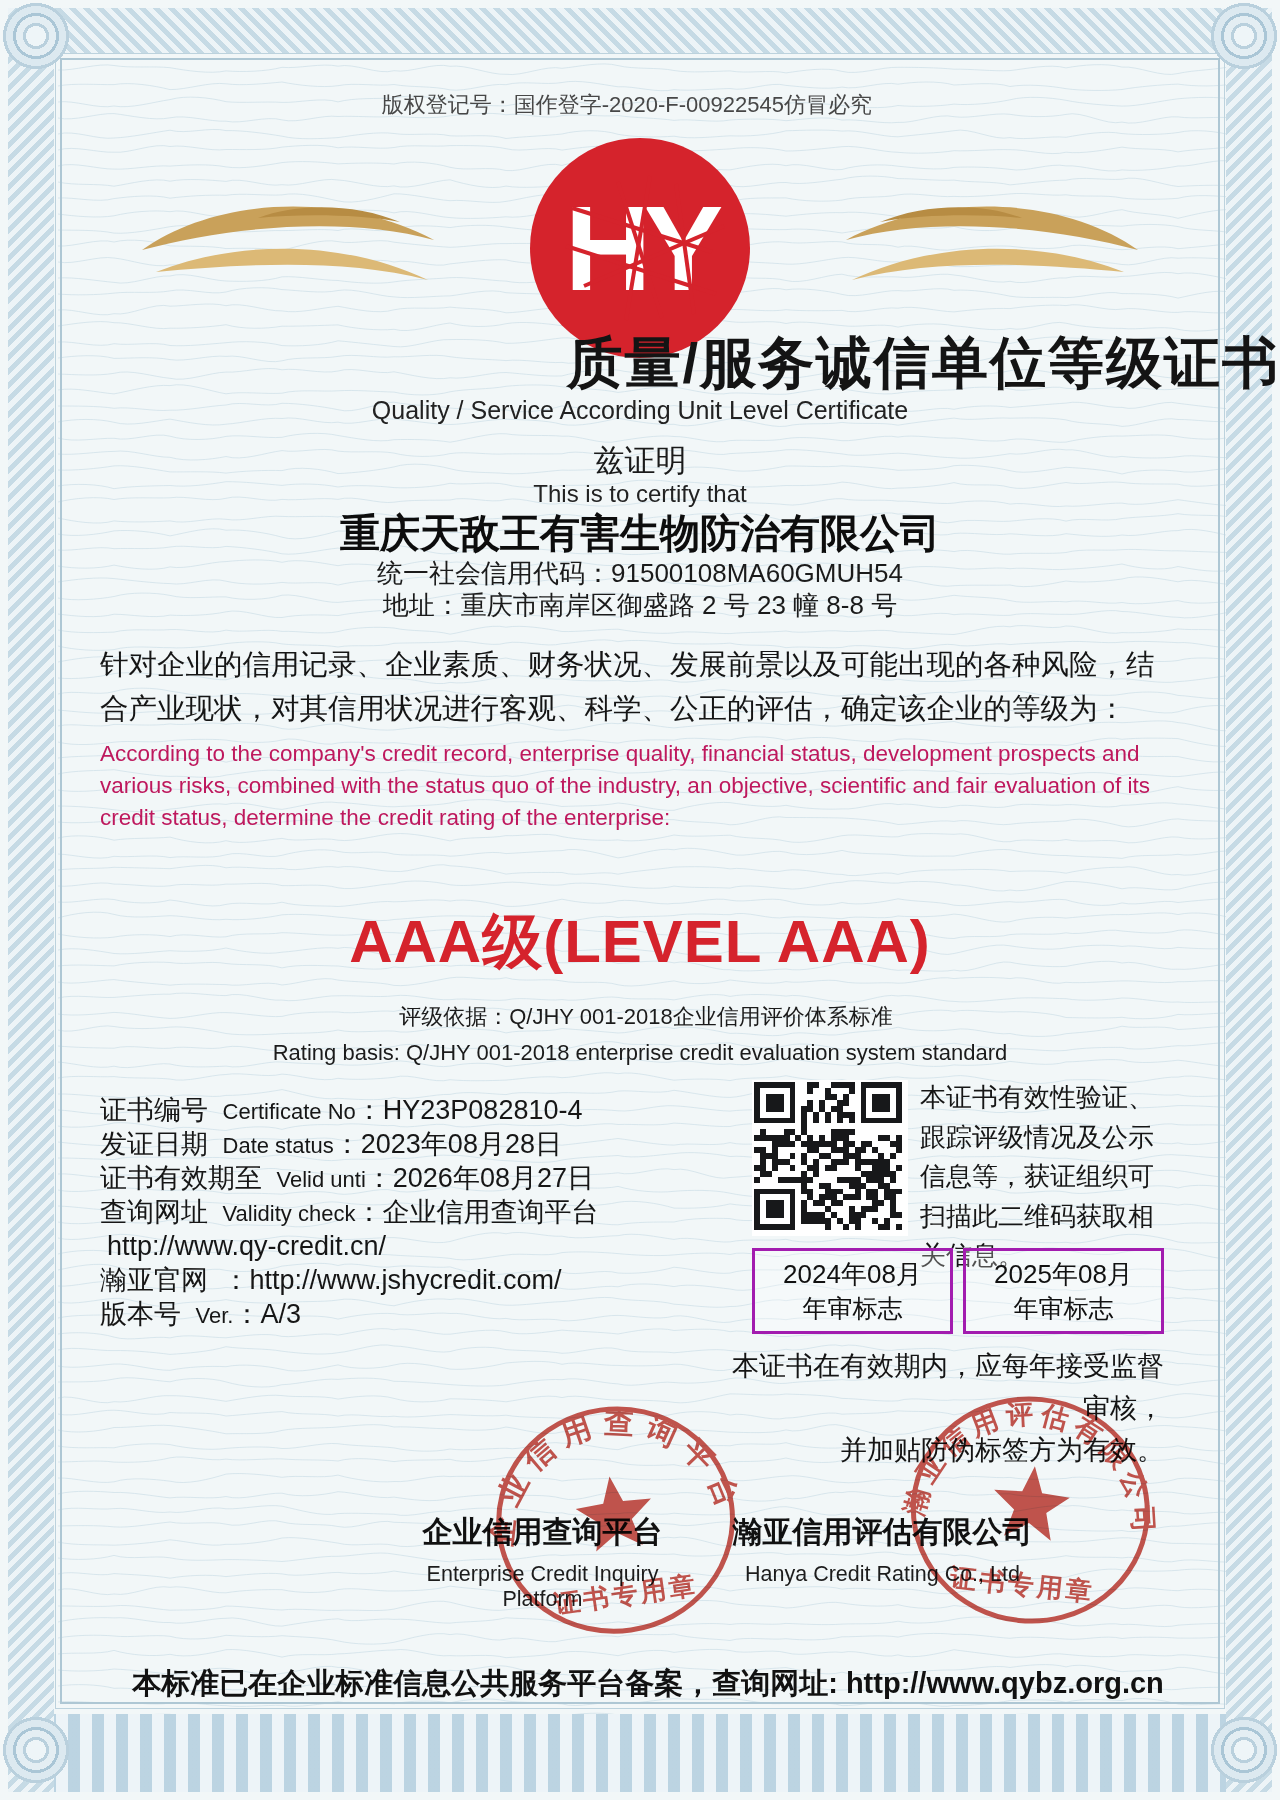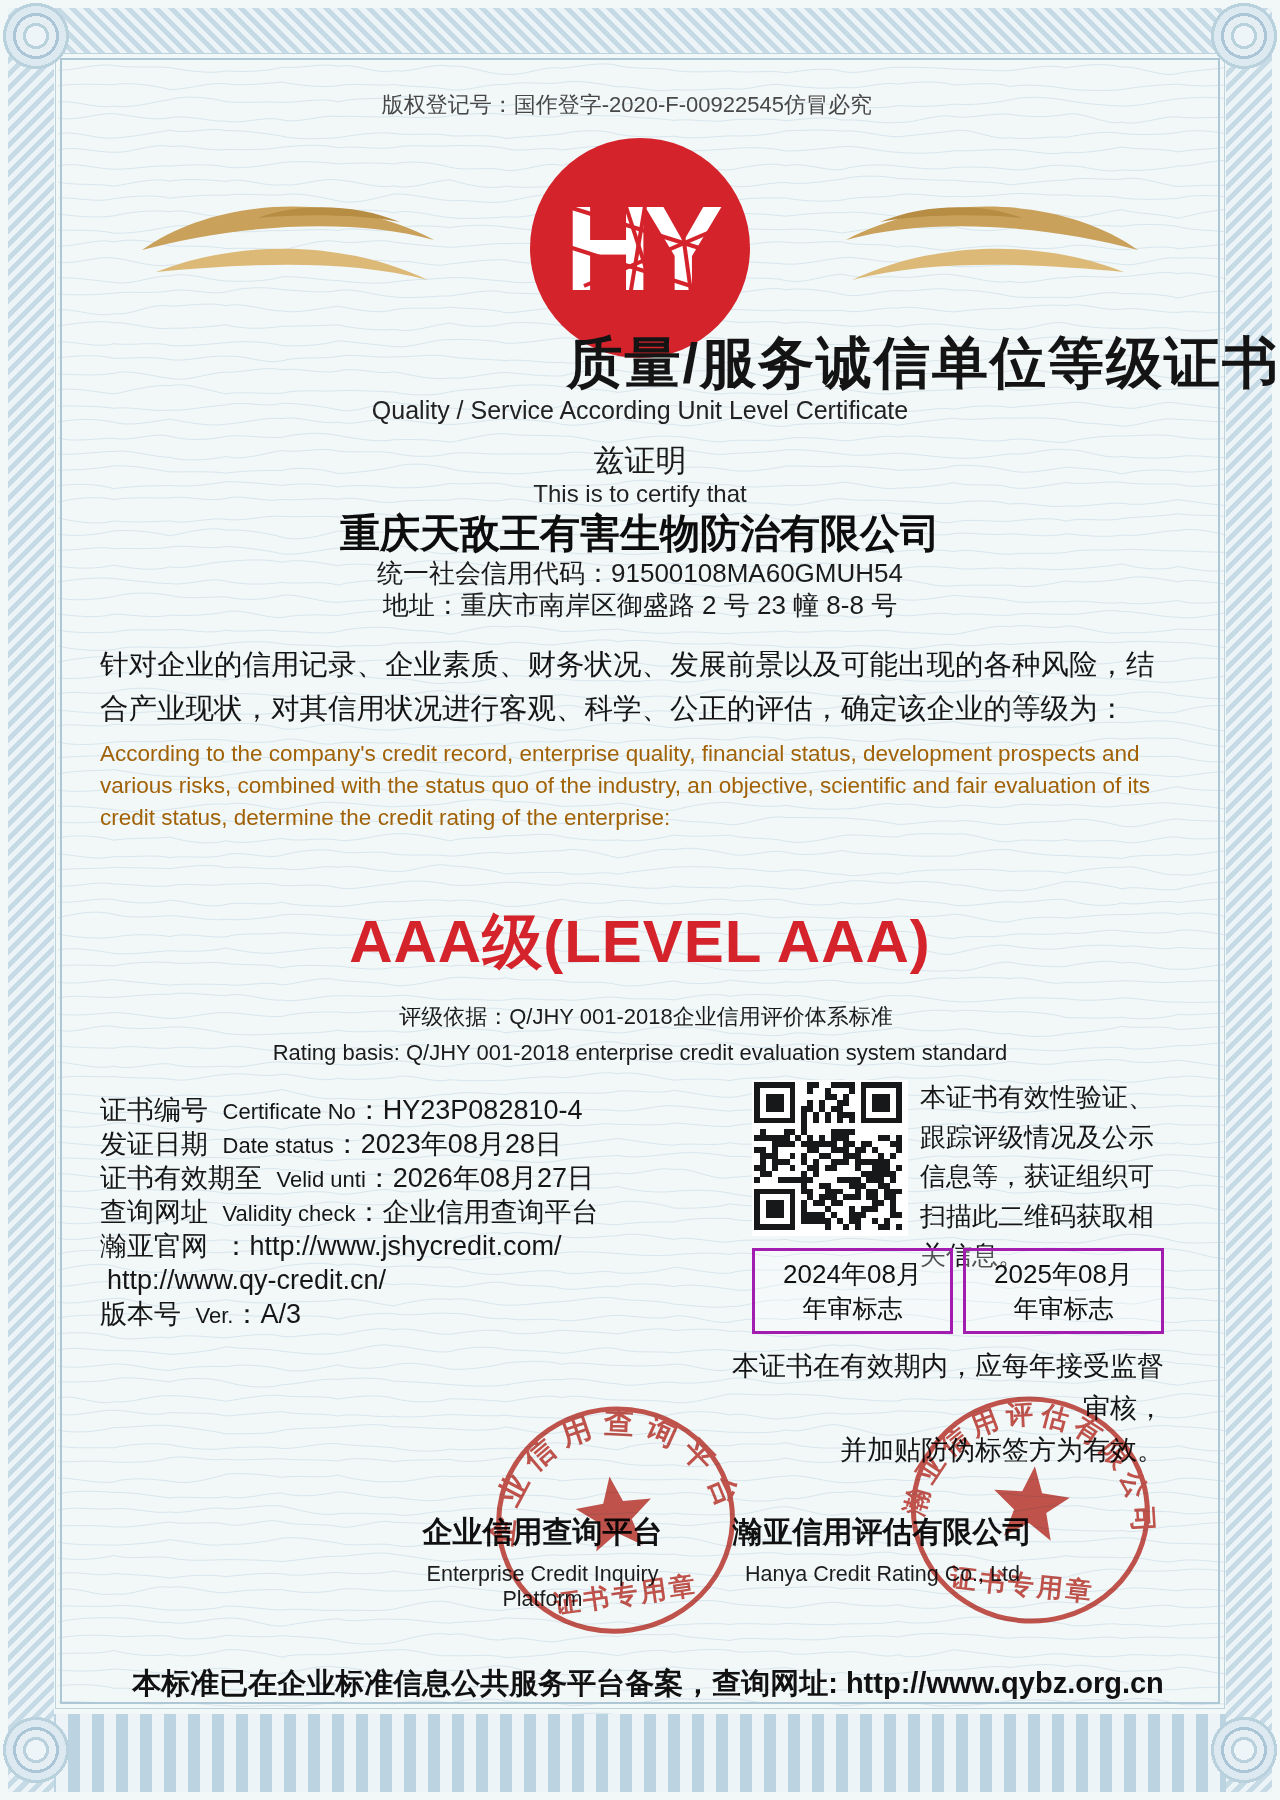--- a/index.html
+++ b/index.html
@@ -38,21 +38,21 @@
   .subtitle{position:absolute;top:396px;left:0;right:0;z-index:2;text-align:center;font-size:25px;color:#222;}
   .certify-zh{position:absolute;top:440px;left:0;right:0;z-index:2;text-align:center;font-size:31px;color:#1a1a1a;}
   .certify-en{position:absolute;top:480px;left:0;right:0;z-index:2;text-align:center;font-size:24px;color:#222;}
   .company{position:absolute;top:506px;left:0;right:0;z-index:2;text-align:center;font-size:40px;font-weight:800;color:#0d0d0d;}
   .code-line{position:absolute;top:556px;left:0;right:0;z-index:2;text-align:center;font-size:26px;color:#1b1b1b;}
   .addr-line{position:absolute;top:588px;left:0;right:0;z-index:2;text-align:center;font-size:26px;color:#1b1b1b;}
 
   
   .body-text{position:absolute;top:642px;left:100px;width:1080px;z-index:2;}
   .body-text .zh{margin:0 0 8px;font-size:28.5px;line-height:1.55;color:#151515;}
-  .body-text .en{margin:0;font-size:22.5px;line-height:1.42;color:#a16207;}
+  .body-text .en{margin:0;font-size:22.5px;line-height:1.42;color:#be185d;}
 
   .rating-level{position:absolute;top:902px;left:0;right:0;z-index:2;text-align:center;
       font-size:60px;font-weight:800;color:#d5232c;letter-spacing:1px;}
   .basis-zh{position:absolute;top:1002px;left:0;right:0;z-index:2;text-align:center;font-size:22px;color:#1b1b1b;padding-left:12px;}
   .basis-en{position:absolute;top:1040px;left:0;right:0;z-index:2;text-align:center;font-size:22px;color:#1b1b1b;}
 
   
   .details{position:absolute;top:1094px;left:100px;width:580px;z-index:2;}
   .detail-line{min-height:33px;line-height:33px;font-size:27px;color:#161616;white-space:nowrap;}
   .detail-line .zh{font-size:27px;}
@@ -267,26 +267,26 @@
     </div>
     <div class="detail-line">
       <span class="zh">证书有效期至</span>
       <span class="en">Velid unti</span><span class="sep">：</span><span class="val">2026年08月27日</span>
     </div>
     <div class="detail-line">
       <span class="zh">查询网址</span>
       <span class="en">Validity check</span><span class="sep">：</span><span class="val">企业信用查询平台</span>
     </div>
     <div class="detail-line">
+      <span class="zh"></span>
+      <span class="en"></span><span class="sep"></span><span class="val">http://www.qy-credit.cn/</span>
+    </div>
+    <div class="detail-line">
       <span class="zh">瀚亚官网</span>
       <span class="en"></span><span class="sep">：</span><span class="val">http://www.jshycredit.com/</span>
-    </div>
-    <div class="detail-line">
-      <span class="zh"></span>
-      <span class="en"></span><span class="sep"></span><span class="val">http://www.qy-credit.cn/</span>
     </div>
     <div class="detail-line">
       <span class="zh">版本号</span>
       <span class="en">Ver.</span><span class="sep">：</span><span class="val">A/3</span>
     </div>
   </div>
 
   <div class="qr-panel">
     <div class="qr" id="qr">
         <svg width="148" height="148" viewBox="0 0 25 25" shape-rendering="crispEdges" fill="#17181a">

